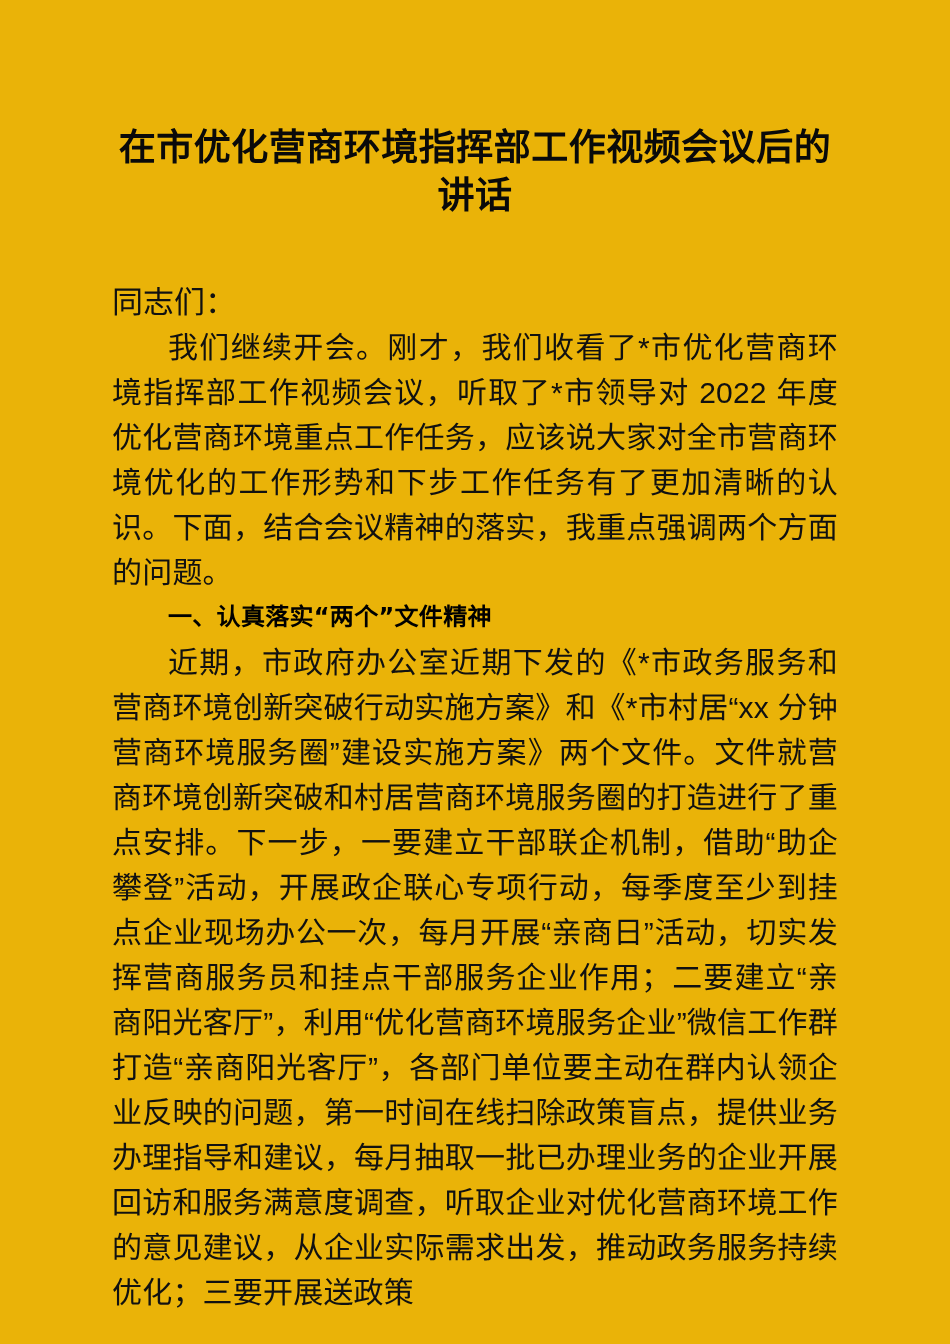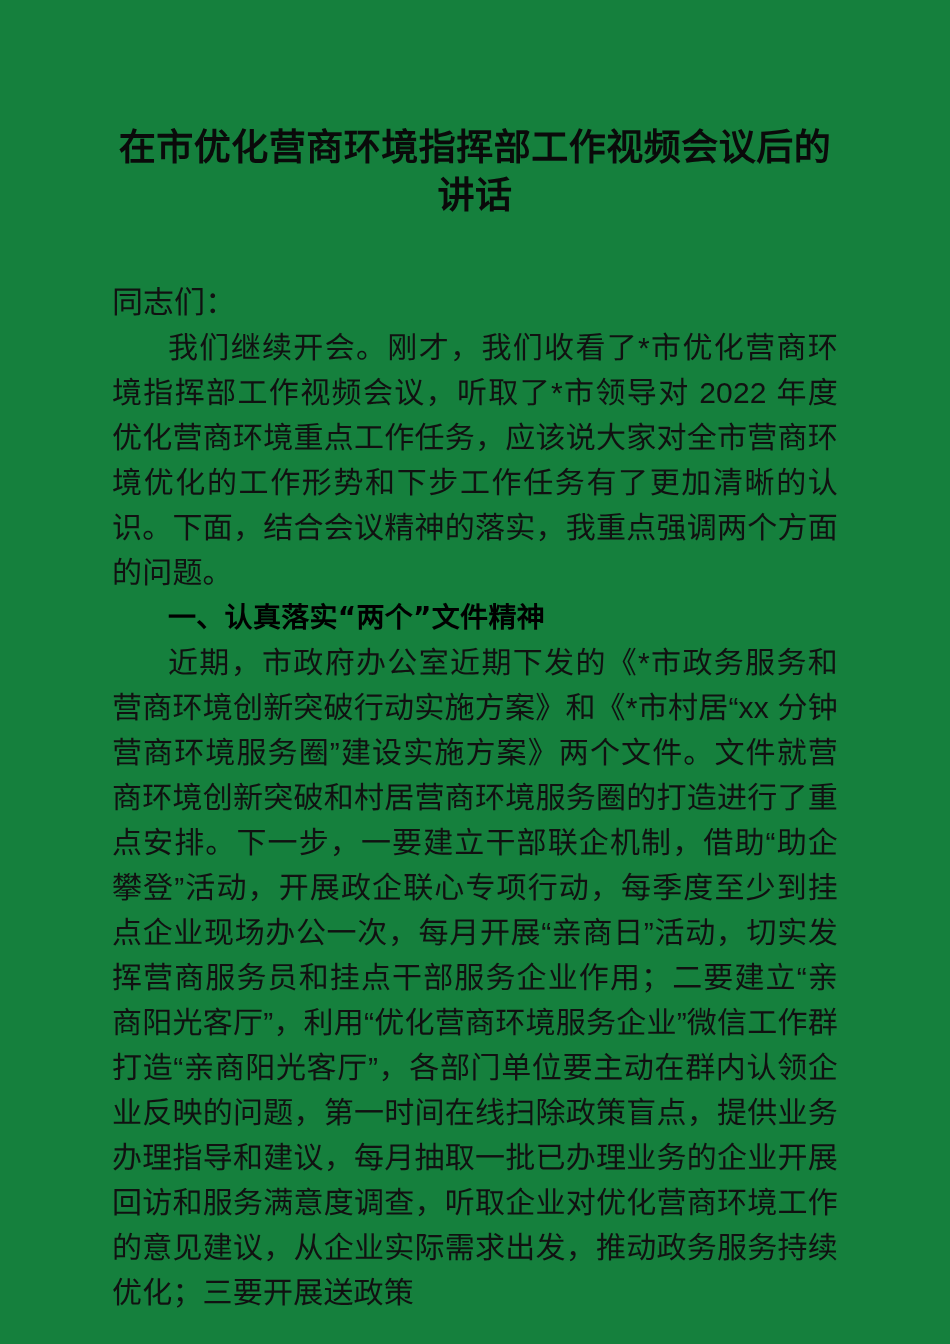--- a/index.html
+++ b/index.html
@@ -6,21 +6,21 @@
   html, body {
     margin: 0;
     padding: 0;
     background: #ffffff;
   }
 
   .page {
     position: relative;
     width: 950px;
     height: 1344px;
-    background: #15803d;
+    background: #eab308;
     overflow: hidden;
     box-sizing: border-box;
     margin: 0 auto;
   }
 
   .doc-body {
     position: absolute;
     left: 112px;
     top: 0;
     width: 726px;
@@ -66,21 +66,21 @@
     text-indent: 56px;
     letter-spacing: 0.2px;
   }
 
   
   .section-heading {
     margin: 0;
     padding: 0;
     font-family: "DejaVu Sans", "Liberation Sans", sans-serif;
     font-weight: bold;
-    font-size: 28px;
+    font-size: 24px;
     line-height: 45px;
     color: #000000;
     text-indent: 56px;
     letter-spacing: 0.3px;
   }
 </style>
 </head>
 <body>
 
 <div class="page">

